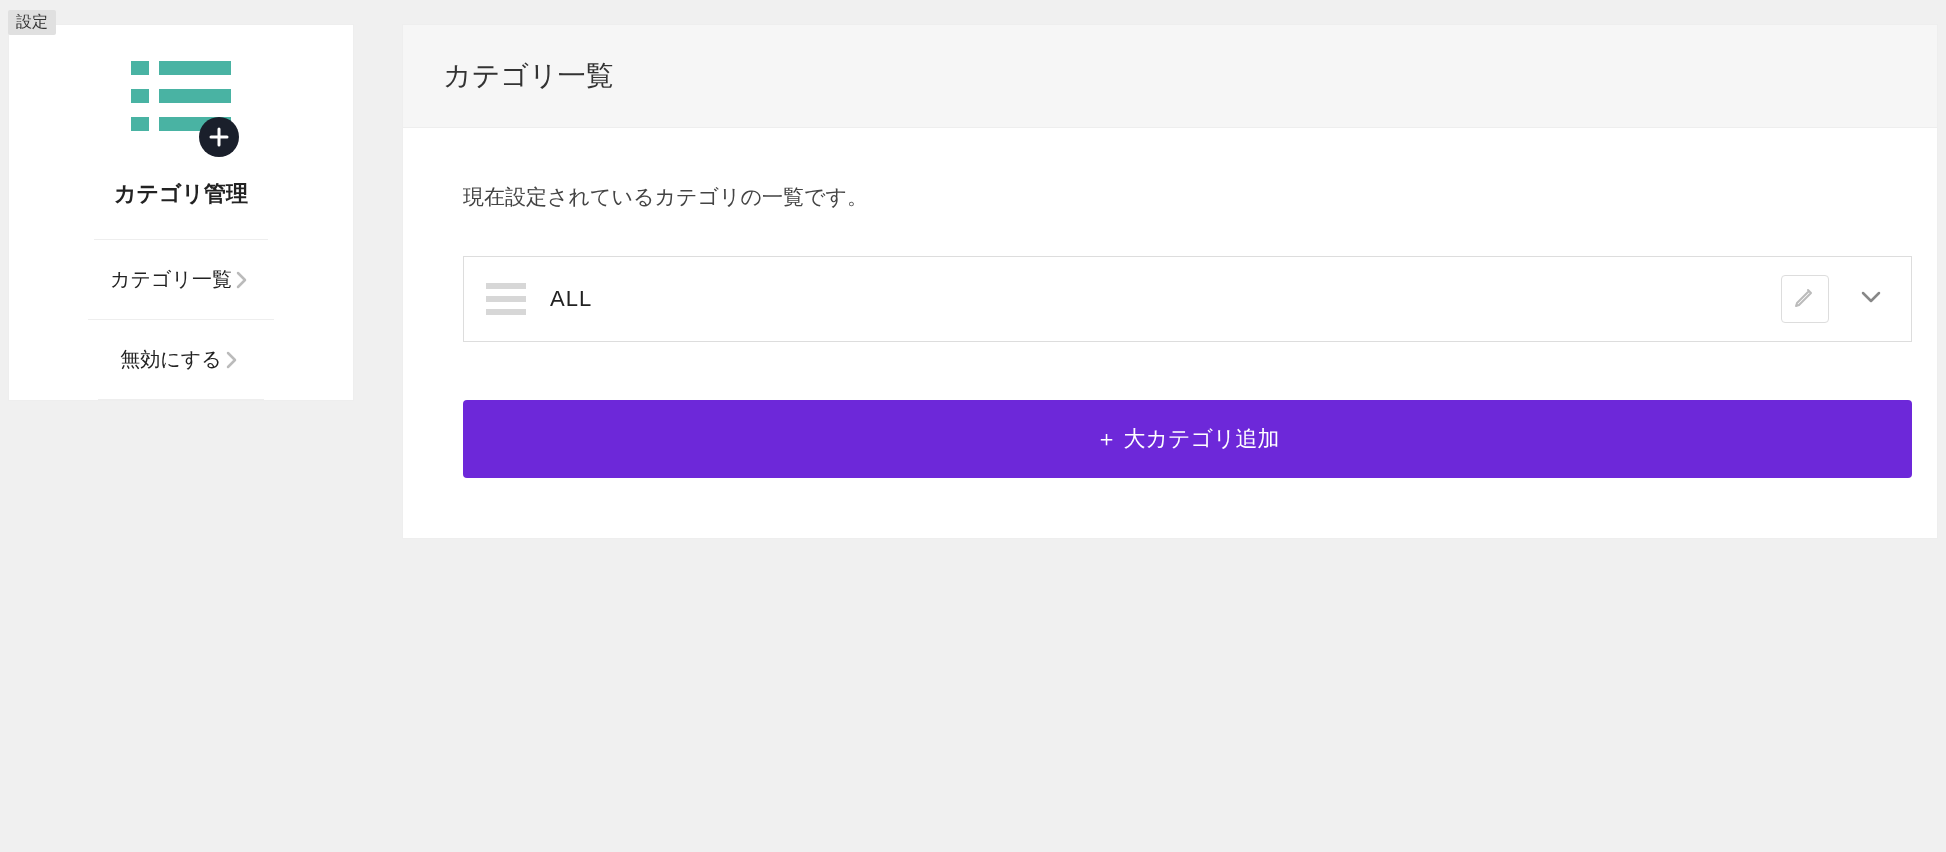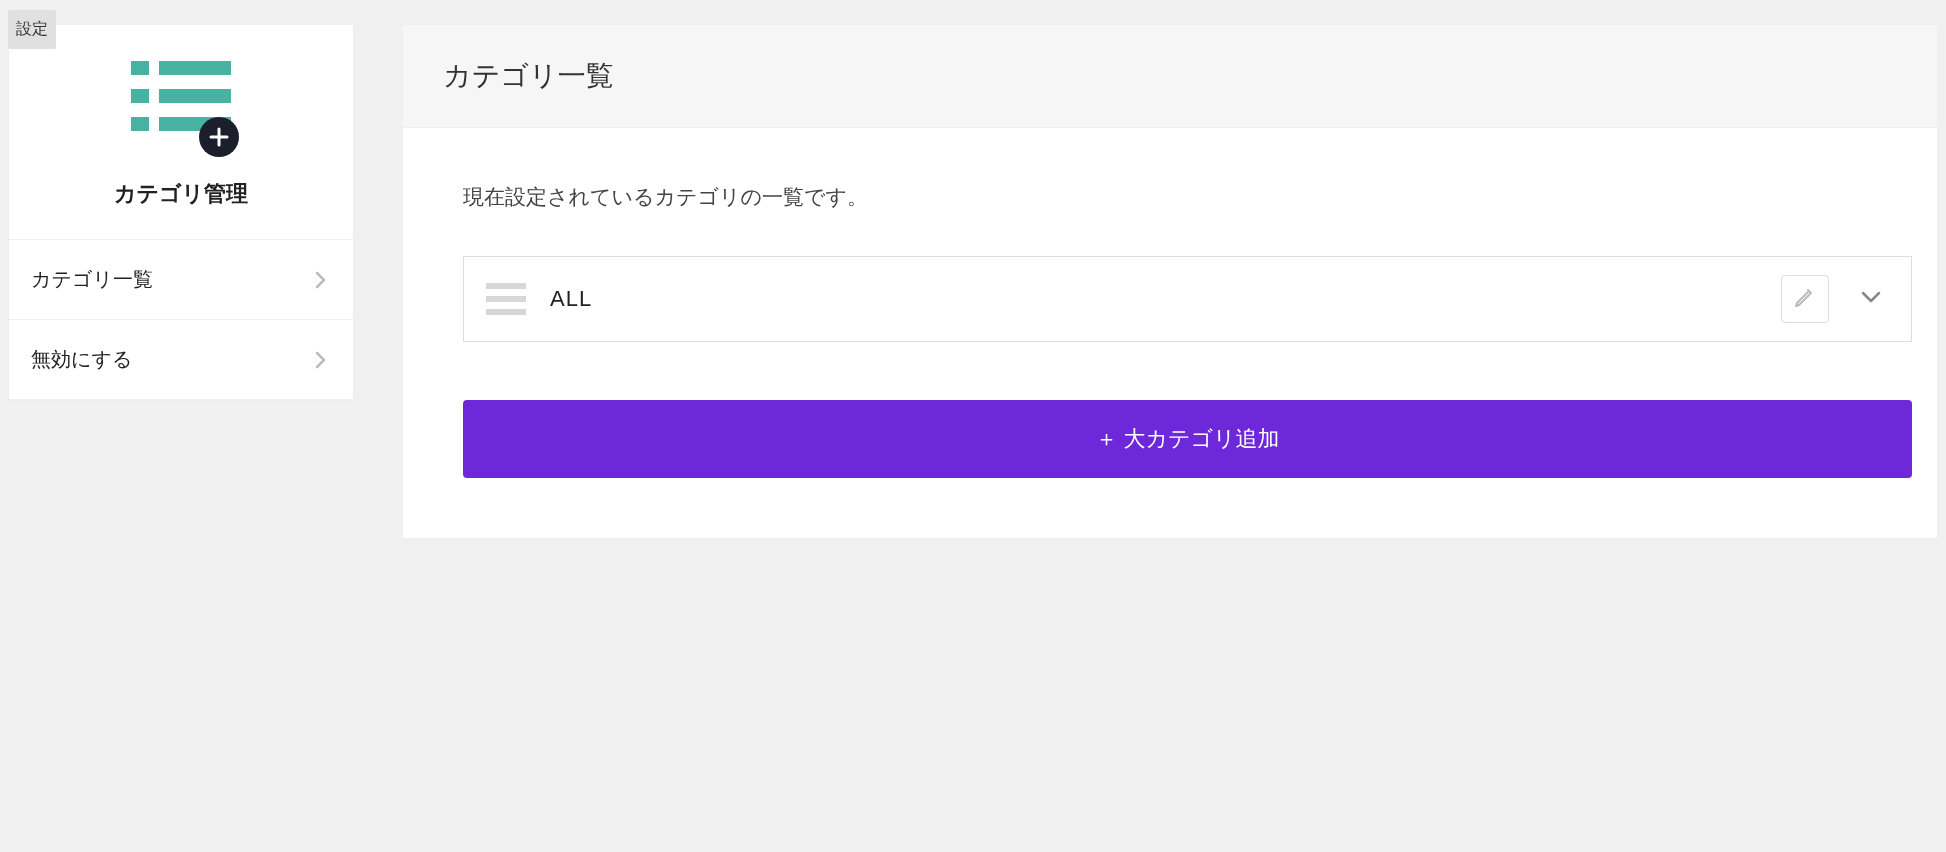--- a/index.html
+++ b/index.html
@@ -18,32 +18,33 @@
     align-items: flex-start;
   }
   
   .settings-badge {
     position: absolute;
     top: 10px;
     left: 8px;
     background: #e0e0e0;
     color: #333;
     font-size: 16px;
-    padding: 9px 8px;
+    padding: 2px 8px;
     border-radius: 2px;
     z-index: 10;
   }
   
   .sidebar {
     width: 346px;
     background: #fff;
     border: 1px solid #eee;
     display: flex;
     flex-direction: column;
     margin-top: 16px;
+    align-items: center;
   }
   .sidebar-header {
     display: flex;
     flex-direction: column;
     align-items: center;
     padding: 36px 20px 30px 20px;
     border-bottom: 1px solid #eee;
   }
   .sidebar-icon {
     width: 100px;

